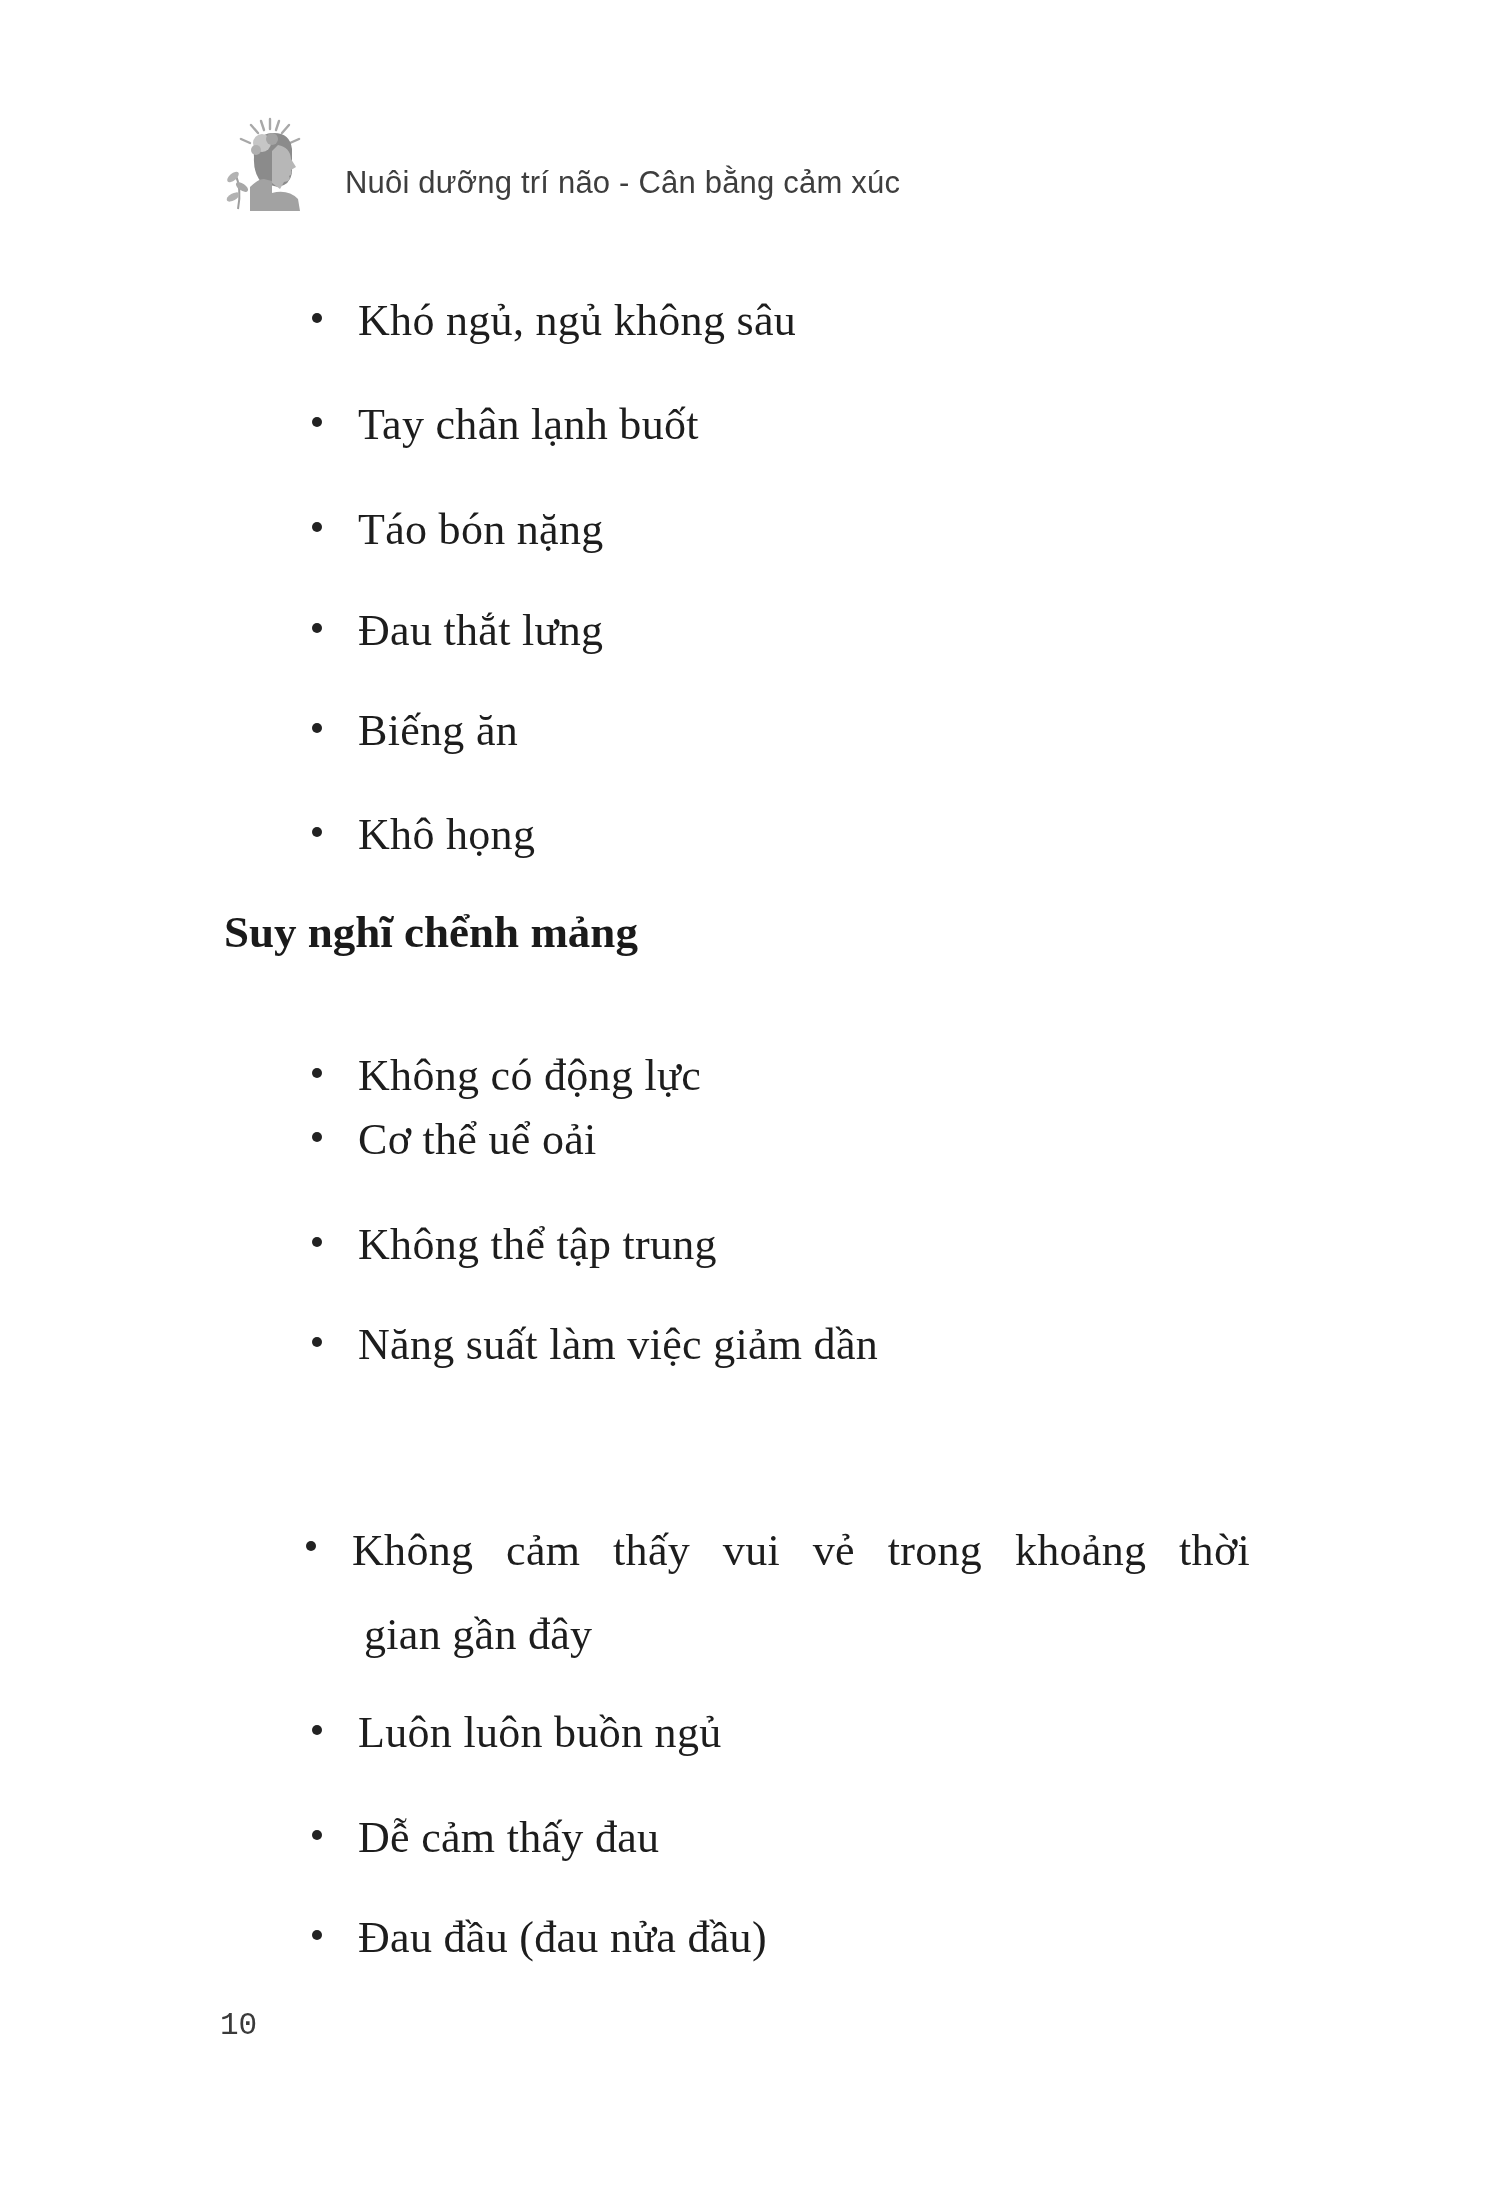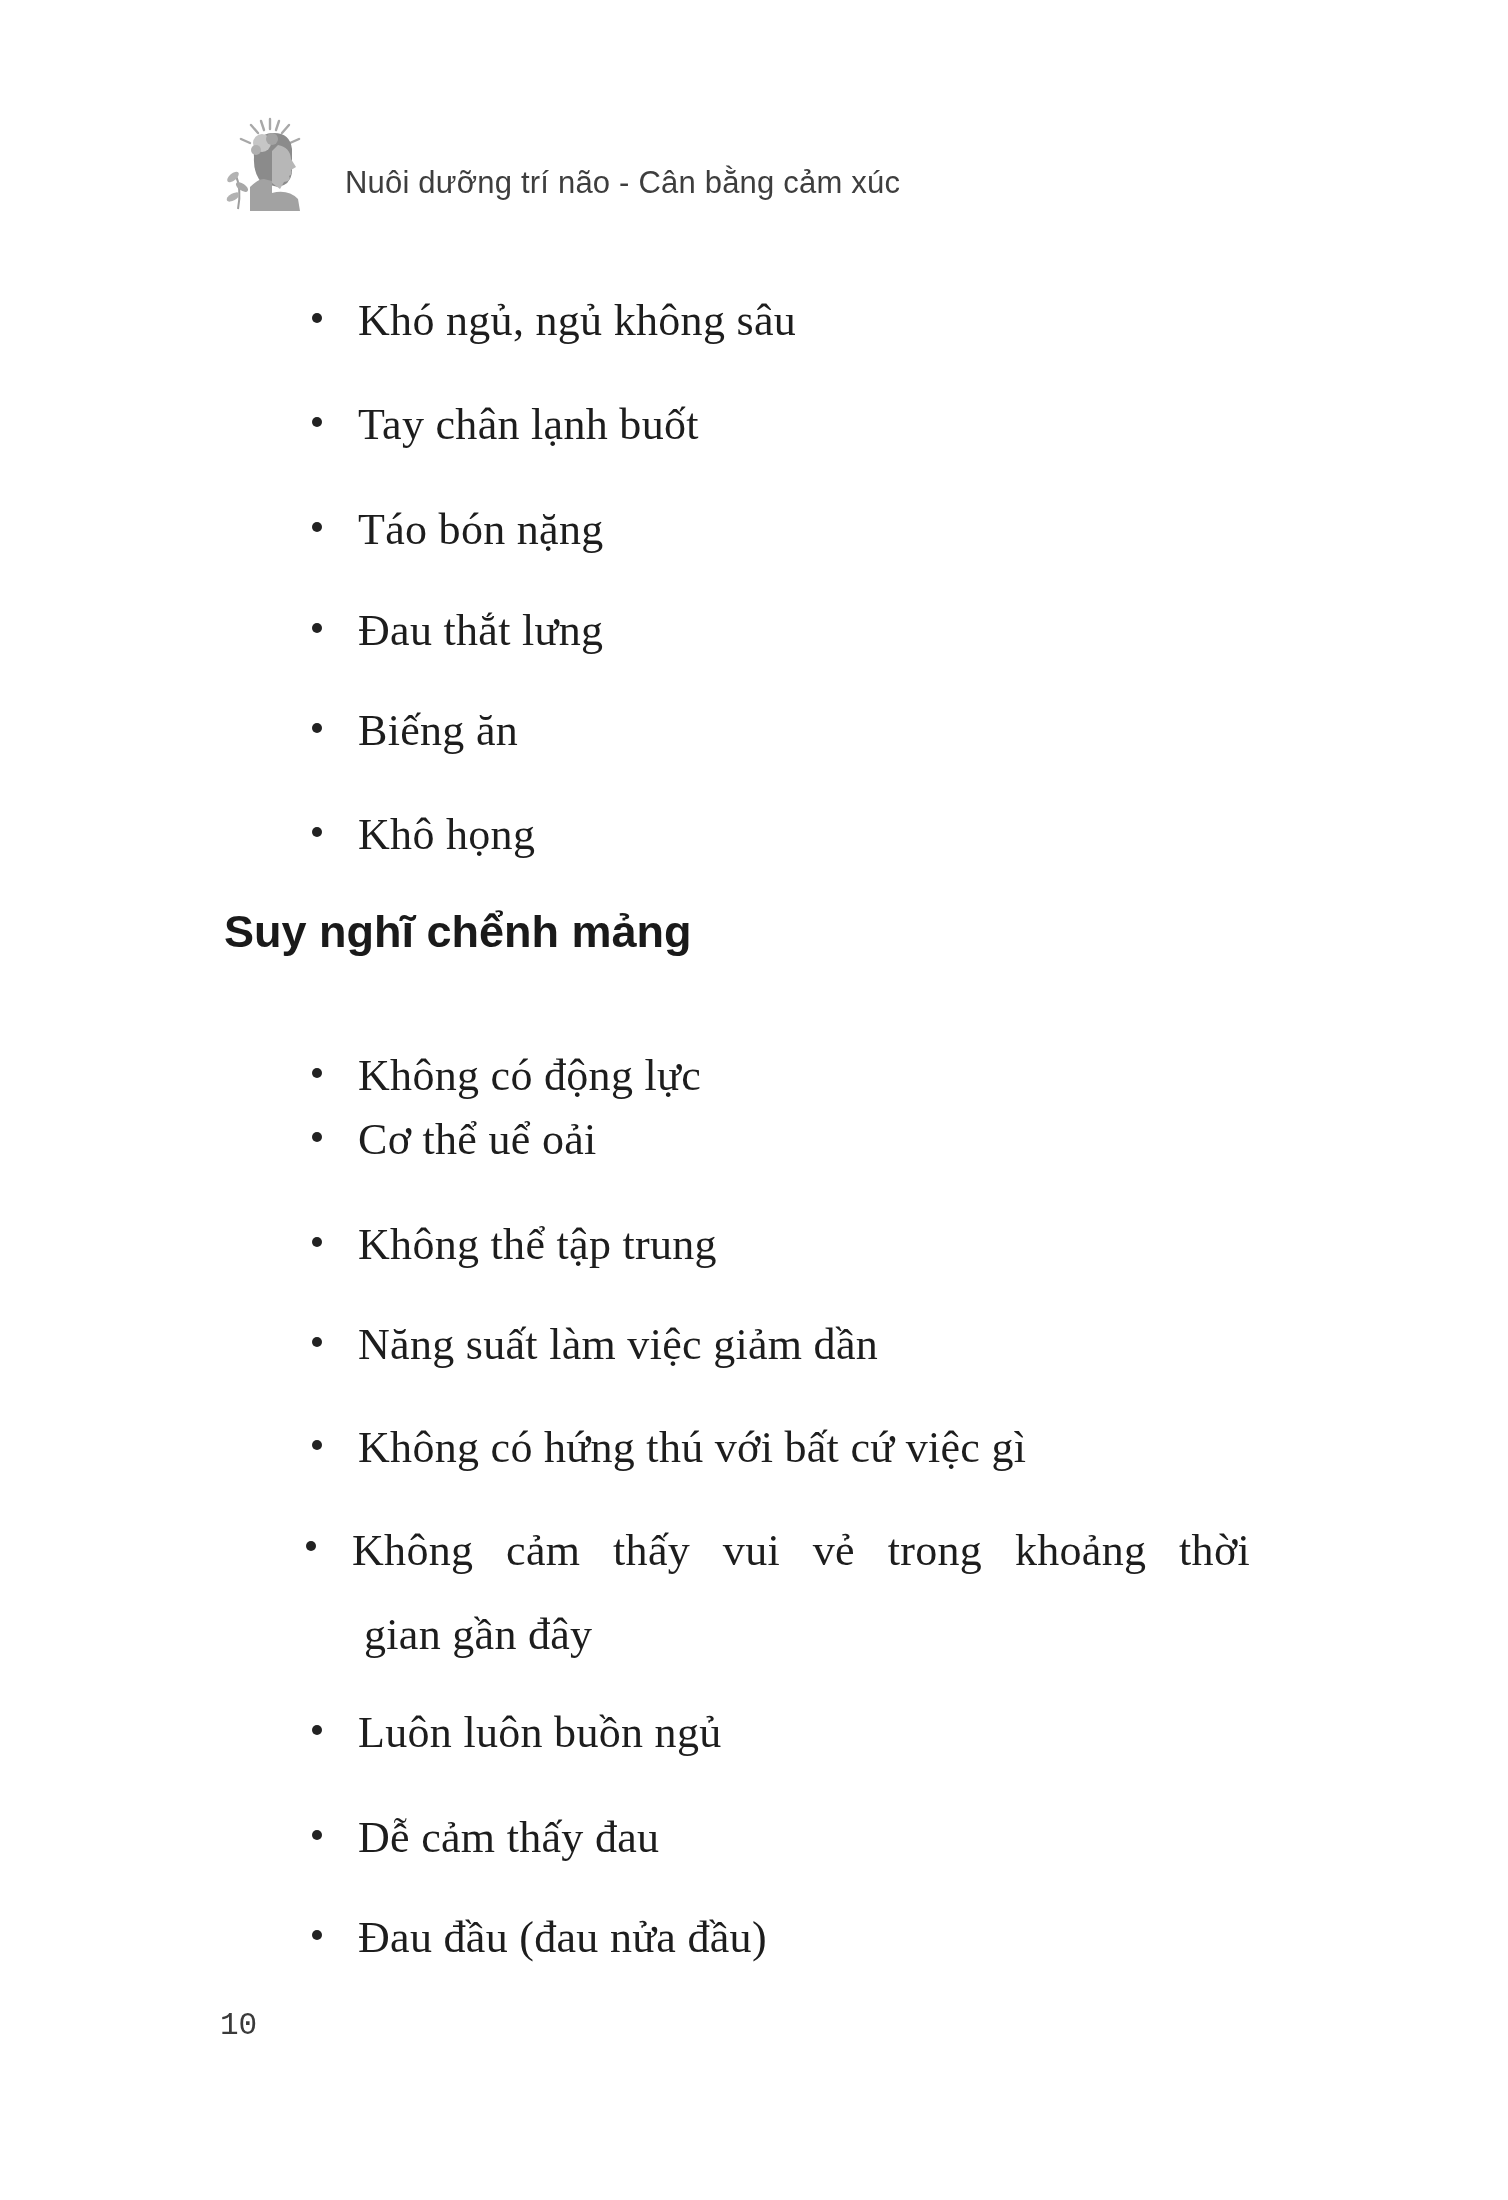--- a/index.html
+++ b/index.html
@@ -79,21 +79,21 @@
     letter-spacing: 0.3px;
     white-space: nowrap;
     text-align: right;
   }
 
   
   .section-heading {
     position: absolute;
     left: 224px; top: 876px;
     height: 64px; line-height: 64px;
-    font-family: Liberation Sans, sans-serif;
+    font-family: Liberation Serif, serif;
     font-weight: bold;
     font-size: 45px;
     color: #1a1a1a;
     white-space: nowrap;
   }
 
   
   .page-number {
     position: absolute;
     left: 220px; top: 1982px;
@@ -165,23 +165,20 @@
   </div>
   <div class="row" style="top:1080px">
     <span class="bullet"></span><span class="itxt">Cơ thể uể oải</span>
   </div>
   <div class="row" style="top:1185px">
     <span class="bullet"></span><span class="itxt">Không thể tập trung</span>
   </div>
   <div class="row" style="top:1285px">
     <span class="bullet"></span><span class="itxt">Năng suất làm việc giảm dần</span>
   </div>
-  <div class="row" style="top:1388px">
-    <span class="bullet"></span><span class="itxt">Không có hứng thú với bất cứ việc gì</span>
-  </div>
 
   <div class="row-wrap-bullet"></div>
   <div class="wrap-line1">
     <span class="itxt">Không cảm thấy vui vẻ trong khoảng thời</span>
   </div>
   <div class="wrap-line2">
     <span class="itxt">gian gần đây</span>
   </div>
 
   <div class="row" style="top:1673px">

